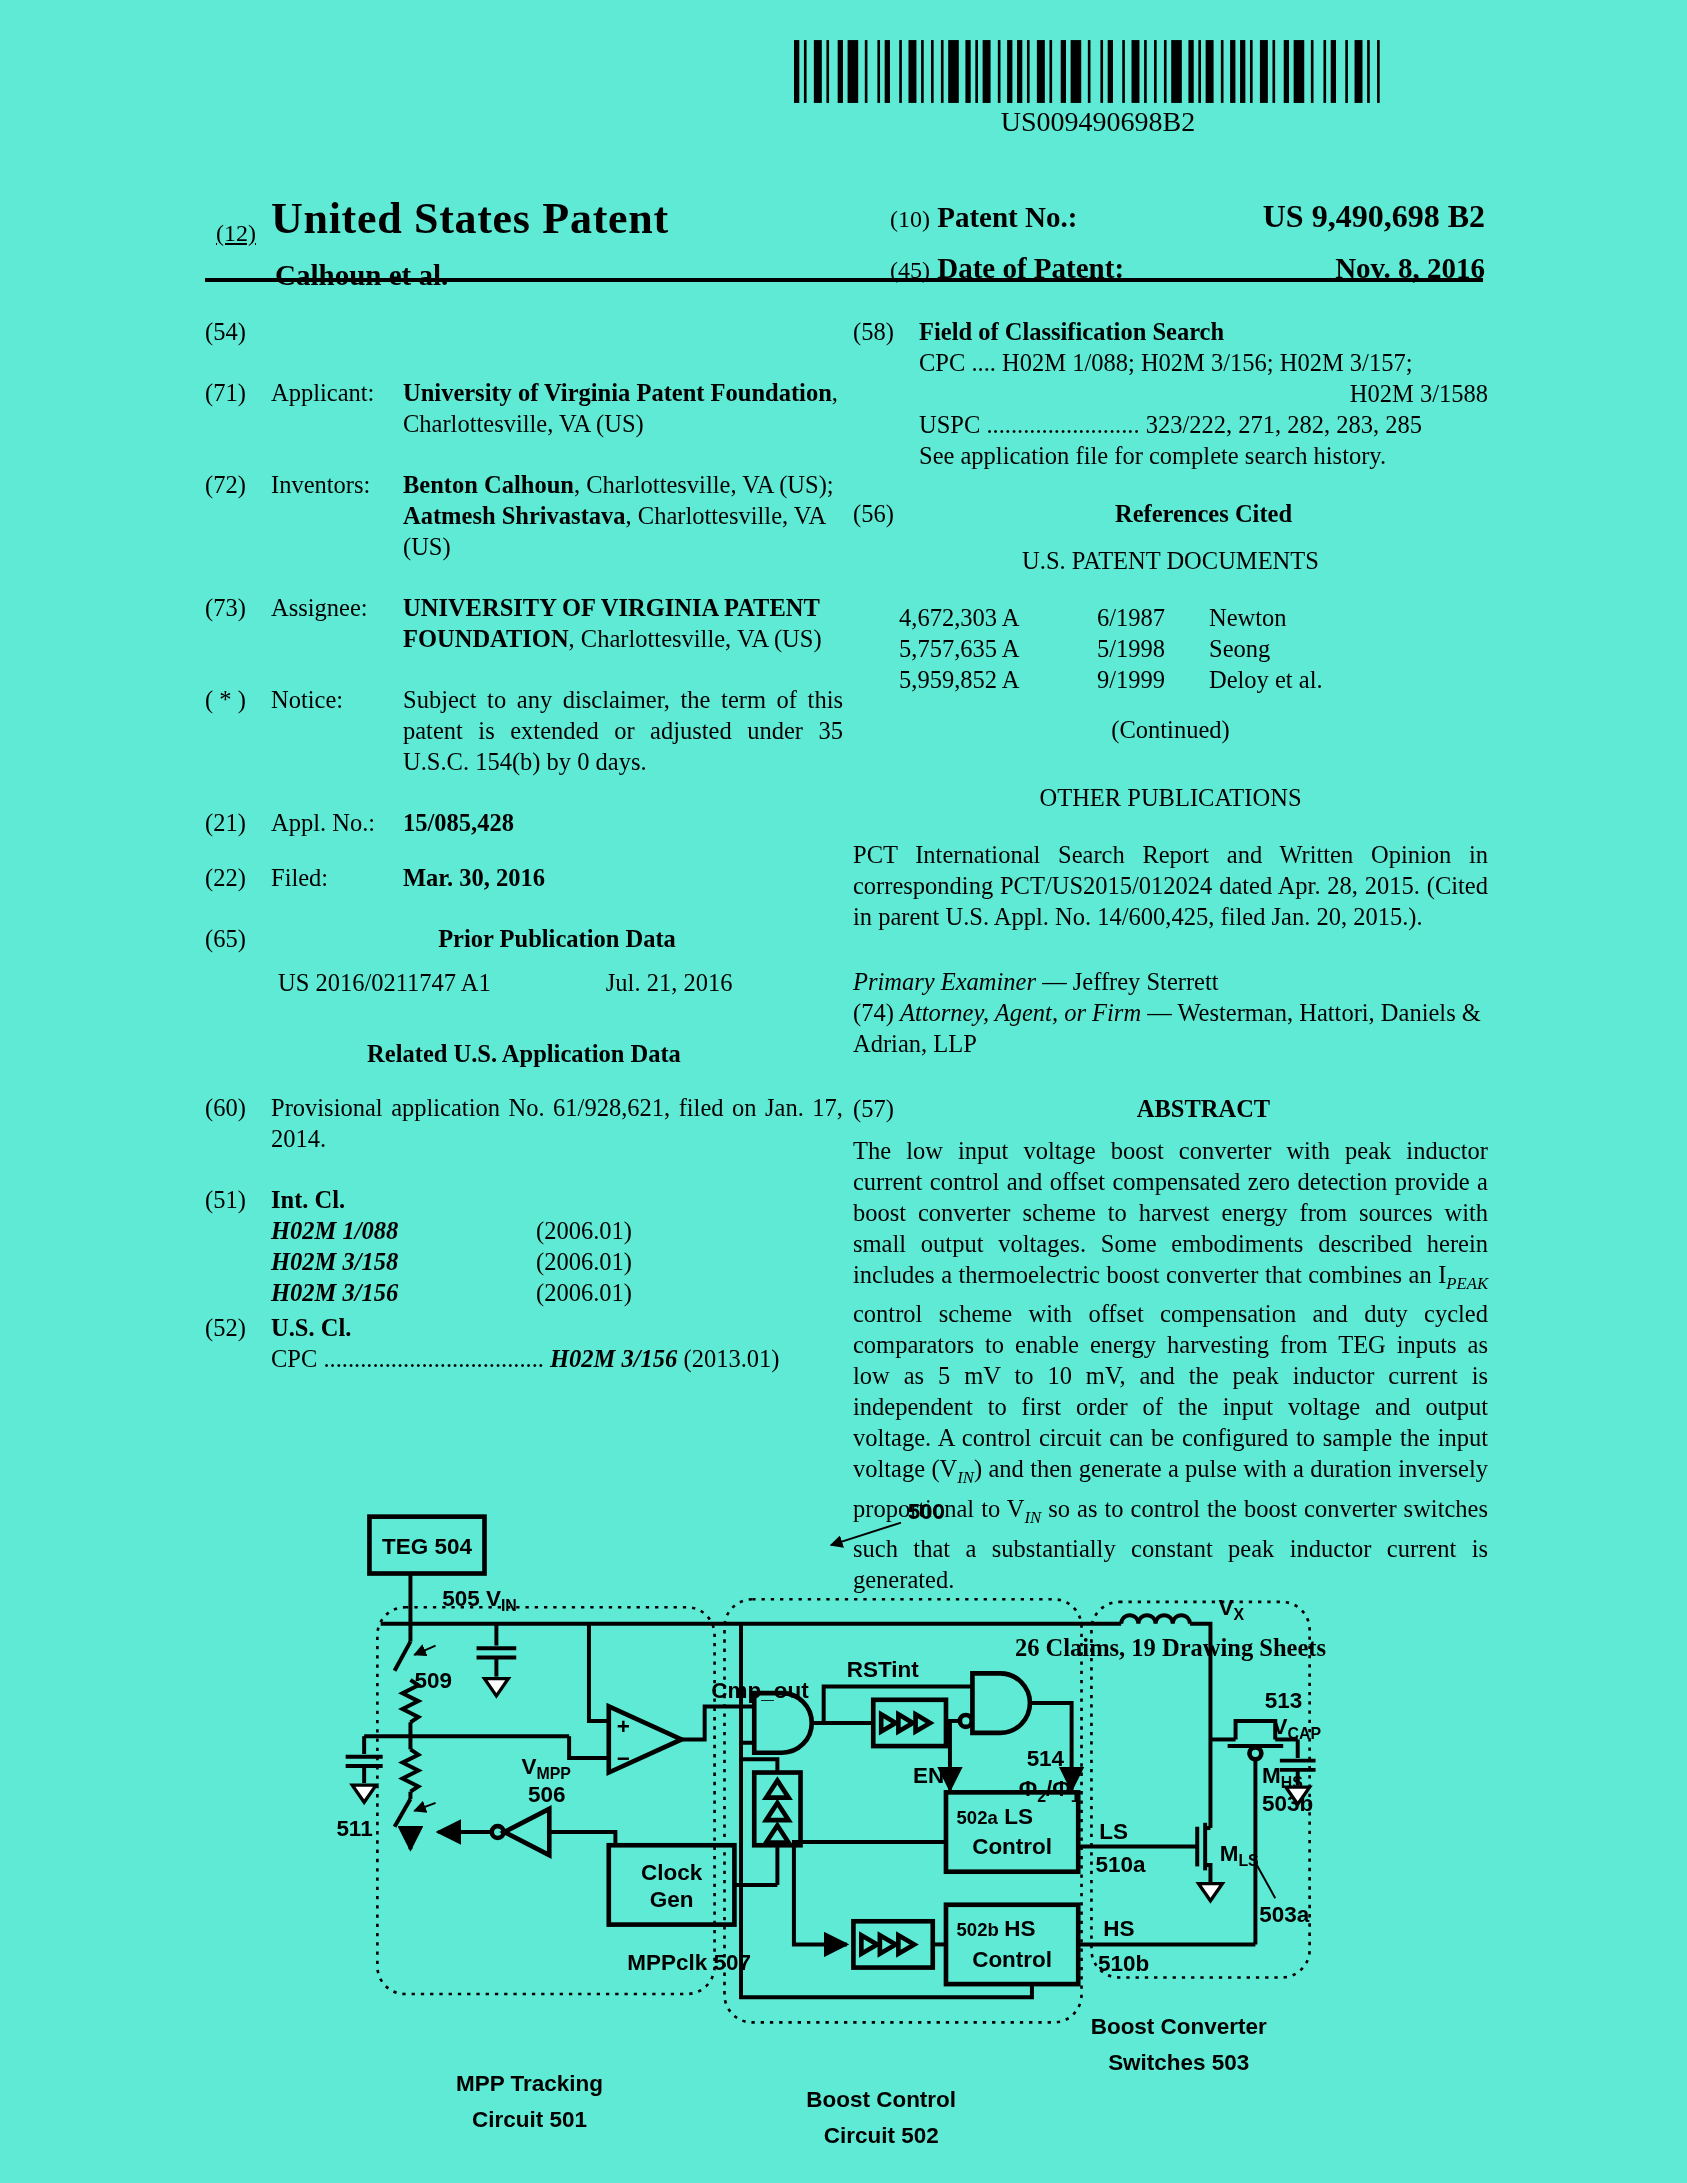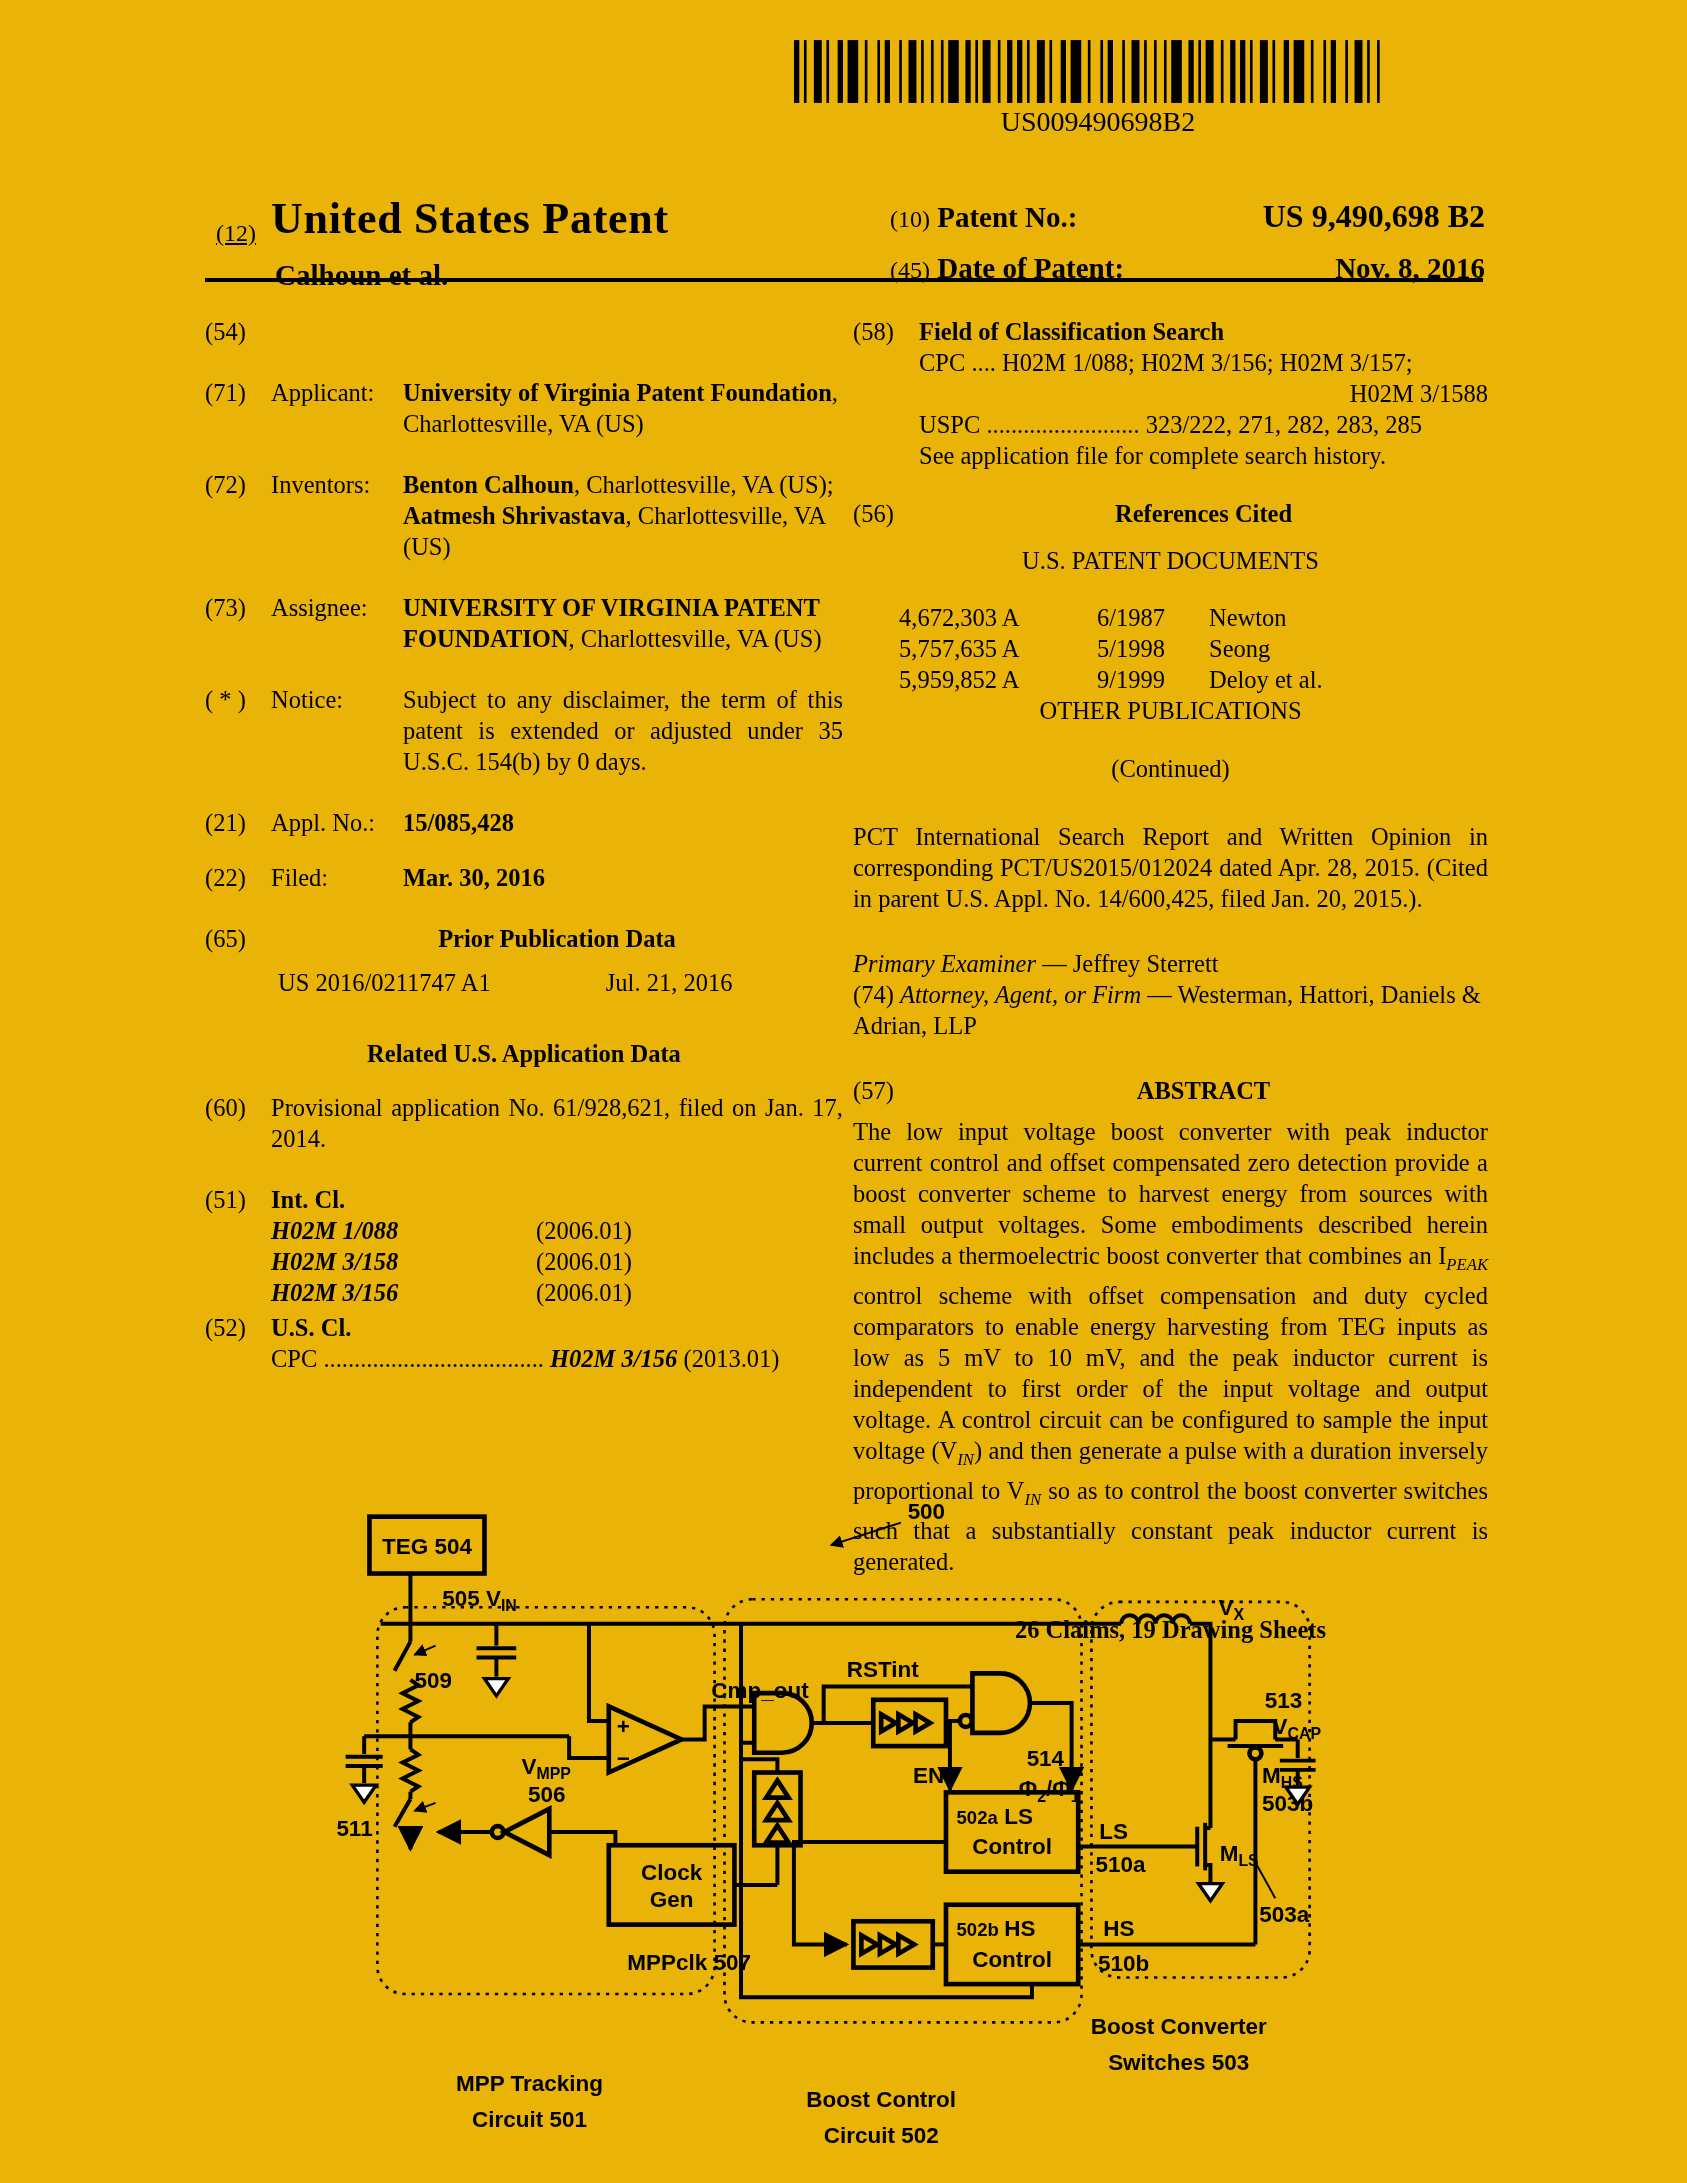--- a/index.html
+++ b/index.html
@@ -1,16 +1,16 @@
 <!DOCTYPE html>
 <html style="font-size:10.6px"><head>
 <meta charset="utf-8">
 <style>
   html,body{margin:0;padding:0;background:#fff;}
-  .page{position:relative;width:1687px;height:2183px;background:#eab308;color:#000;
+  .page{position:relative;width:1687px;height:2183px;background:#5eead4;color:#000;
         font-family:"Liberation Serif", serif;overflow:hidden;}
   .abs{position:absolute;}
   
   .kicker{font-size:24px;}
   .us-patent{font-size:44px;font-weight:bold;letter-spacing:0.7px;}
   .inventor-line{font-size:29px;font-weight:bold;}
   .hdr-right{width:595px;}
   .hdr-row{display:flex;justify-content:space-between;align-items:baseline;margin-bottom:17px;}
   .hdr-label{font-size:29px;font-weight:bold;}
   .hdr-label .paren{font-weight:normal;font-size:24px;}
@@ -238,23 +238,23 @@
           <span>5,757,635  A</span>
           <span>5/1998</span>
           <span>Seong</span>
         </div>
       <div class="ref-row">
           <span>5,959,852  A</span>
           <span>9/1999</span>
           <span>Deloy et al.</span>
         </div>
     </div>
+    <div class="center" style="margin:18.5px 0 37px 0;">(Continued)</div>
+
     <div class="center" style="margin-bottom:26.5px;">OTHER PUBLICATIONS</div>
-
-    <div class="center" style="margin:18.5px 0 37px 0;">(Continued)</div>
     <div class="just" style="margin-bottom:34px;">PCT International Search Report and Written Opinion in corresponding PCT/US2015/012024 dated Apr. 28, 2015. (Cited in parent U.S. Appl. No. 14/600,425, filed Jan. 20, 2015.).</div>
 
     <div><span class="i">Primary Examiner</span><span> — Jeffrey Sterrett</span></div>
     <div style="margin-bottom:34px;"><span>(74)</span> <span class="i">Attorney, Agent, or Firm</span><span> — Westerman, Hattori, Daniels &amp; Adrian, LLP</span></div>
 
     <div class="field" style="margin-bottom:10.6px;">
       <span class="fnum">(57)</span>
       <span class="heading-center">ABSTRACT</span>
     </div>
     <div class="just">

